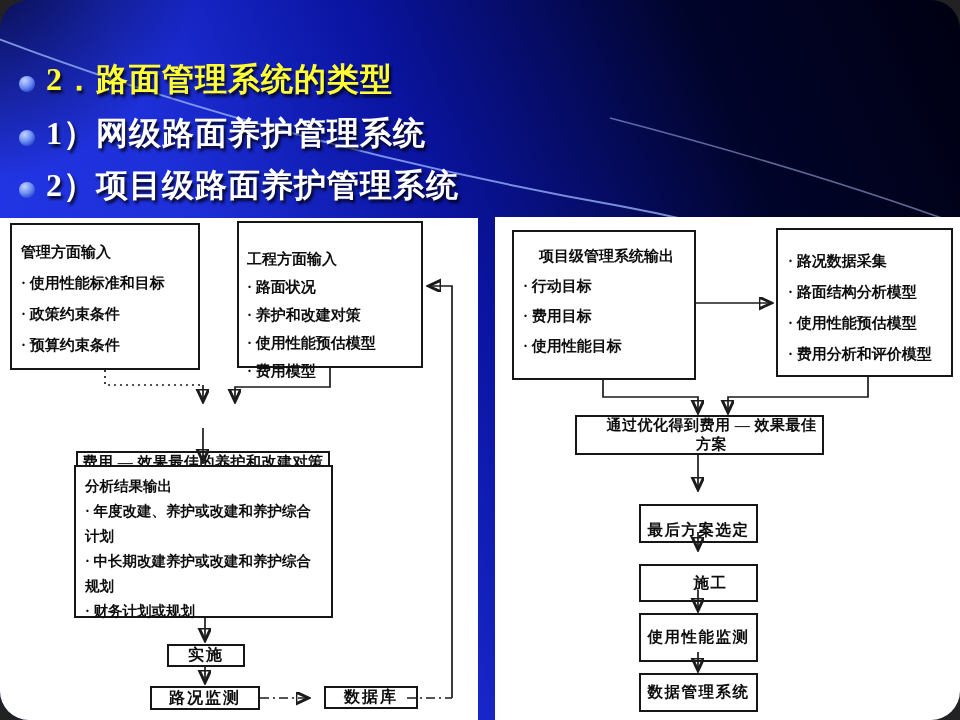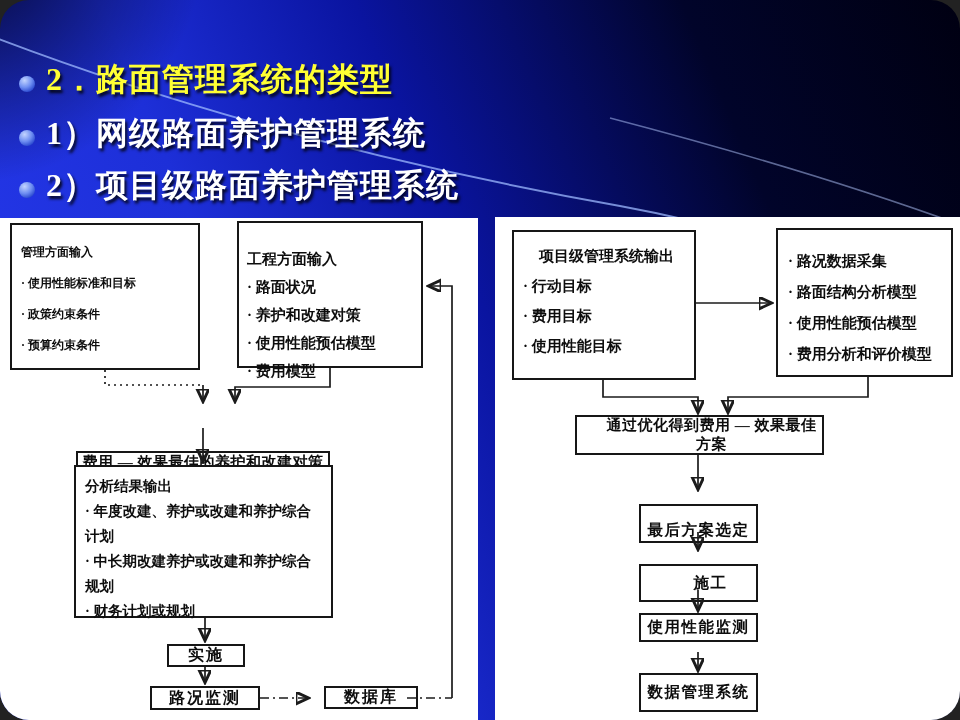--- a/index.html
+++ b/index.html
@@ -32,21 +32,21 @@
   
   .fbox{
     position:absolute;border:2px solid #161616;background:#fff;color:#0d0d0d;
     font-weight:bold;z-index:3;box-sizing:border-box;
     font-family:"Liberation Serif","DejaVu Serif",serif;
   }
   .fbox .bline{white-space:nowrap;}
   .cbox{display:flex;align-items:center;justify-content:center;text-align:center;}
   .tcenter{text-align:center;}
   
-  .mgmt-box{padding:12px 6px 8px 9px;font-size:12px;line-height:31px;}
+  .mgmt-box{padding:12px 6px 8px 9px;font-size:15px;line-height:31px;}
   .eng-box{padding:22px 4px 0 8px;font-size:15px;line-height:28px;}
   .best-box{font-size:15px;letter-spacing:.5px;margin-top:46px;}
   .analysis-box{padding:7px 4px 0 9px;font-size:14.5px;line-height:25px;}
   .small-label{font-size:16px;letter-spacing:2px;}
   .output-box{padding:9px 4px 0 9px;font-size:15px;line-height:30px;}
   .models-box{padding:16px 4px 0 10px;font-size:15px;line-height:31px;}
   .optimize-box{font-size:15px;letter-spacing:.5px;padding-left:24px;}
   .step-label{font-size:15.5px;letter-spacing:1.5px;}
   
   .connectors{position:absolute;left:0;top:0;z-index:4;pointer-events:none;}
@@ -138,21 +138,21 @@
   </div>
 
   <div class="fbox cbox step-label" style="left:639px;top:504px;width:119px;height:39px;align-items:flex-end;">
     <span>最后方案选定</span>
   </div>
 
   <div class="fbox cbox step-label" style="left:639px;top:564px;width:119px;height:38px;padding-left:24px;">
     <span>施工</span>
   </div>
 
-  <div class="fbox cbox step-label" style="left:639px;top:613px;width:119px;height:29px;">
+  <div class="fbox cbox step-label" style="left:639px;top:613px;width:119px;height:49px;">
     <span>使用性能监测</span>
   </div>
 
   <div class="fbox cbox step-label" style="left:639px;top:673px;width:119px;height:39px;">
     <span>数据管理系统</span>
   </div>
 
   <svg class="connectors" width="960" height="720">
     <defs>
       <marker id="ah" markerWidth="9" markerHeight="8" refX="6.5" refY="3.5" orient="auto">

